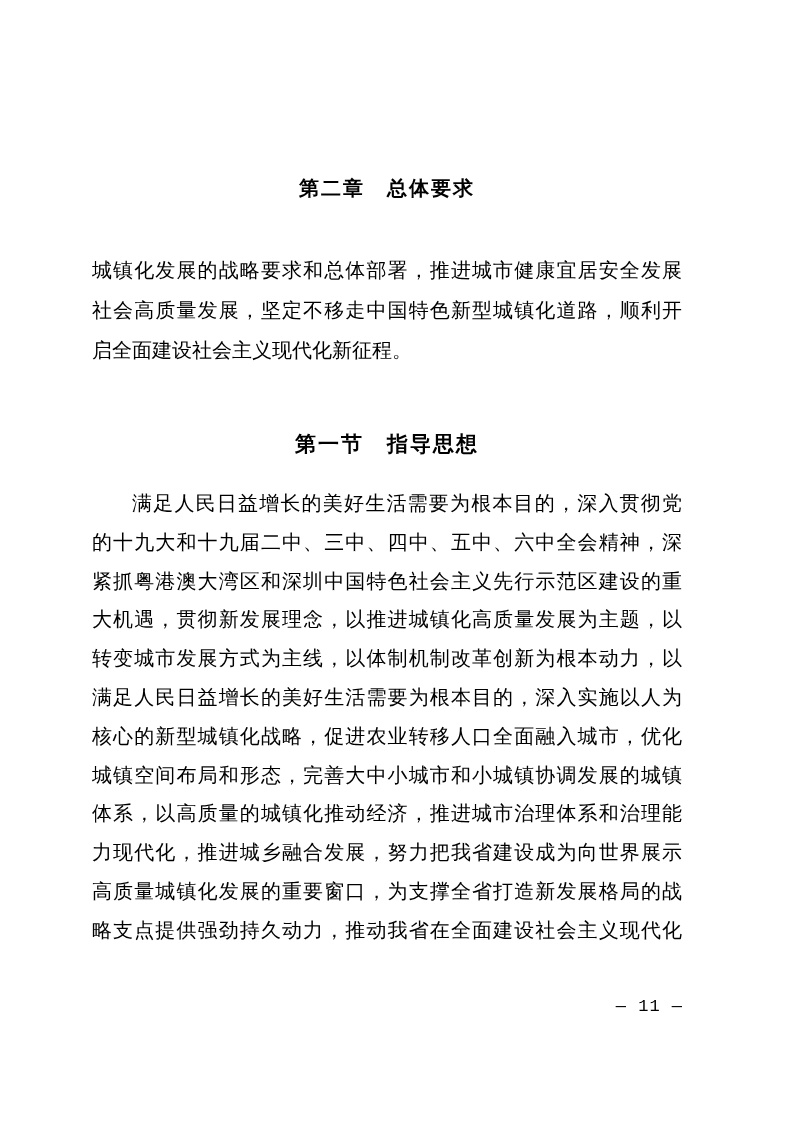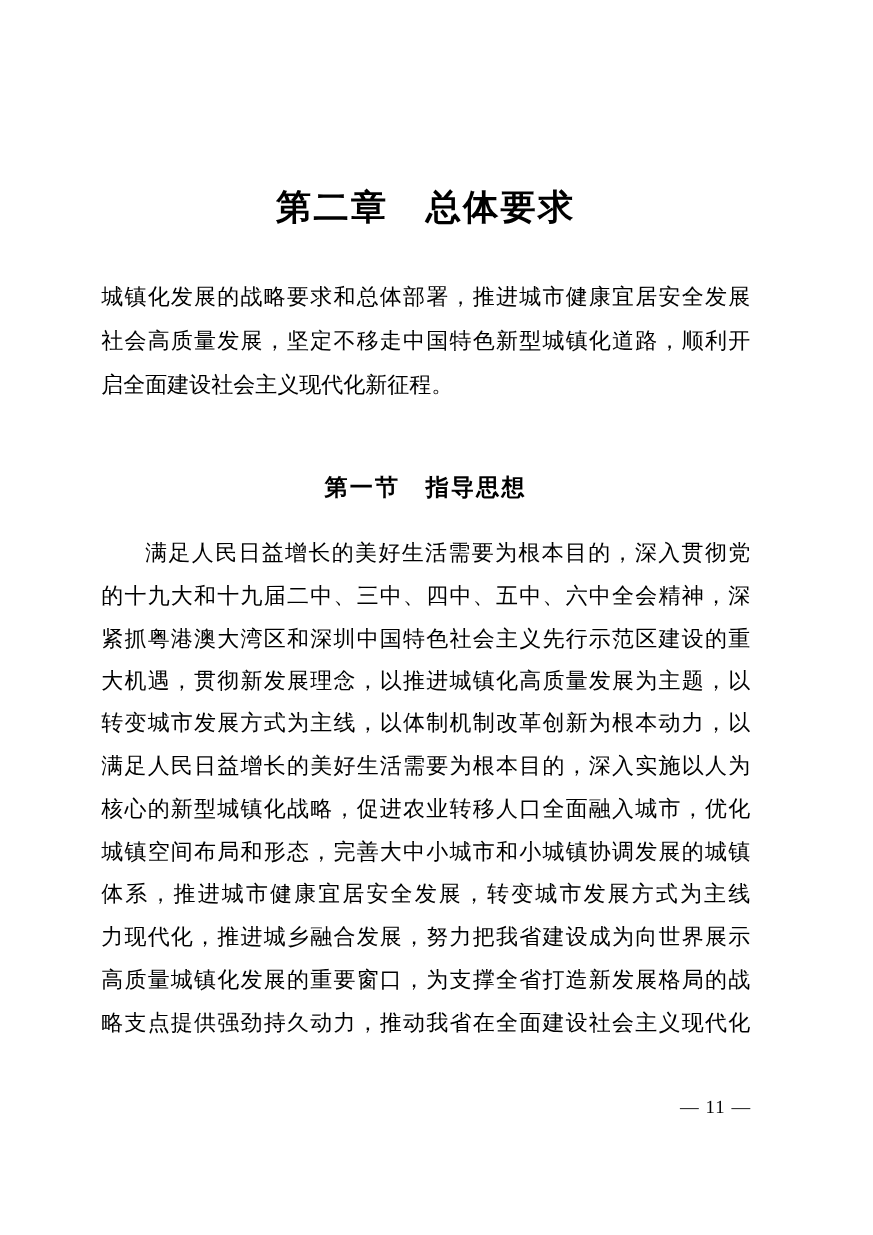--- a/index.html
+++ b/index.html
@@ -15,21 +15,21 @@
     background: #ffffff;
     overflow: hidden;
   }
   .chapter-title {
     position: absolute;
     left: 92px;
     width: 590px;
     top: 169px;
     font-family: "Liberation Sans", "DejaVu Sans", sans-serif;
     font-weight: bold;
-    font-size: 32px;
+    font-size: 20px;
     line-height: 38px;
     text-align: center;
     letter-spacing: 2px;
     white-space: nowrap;
   }
   .section-title {
     position: absolute;
     left: 92px;
     width: 590px;
     top: 429px;
@@ -60,20 +60,21 @@
     text-align-last: left;
   }
   .page-number {
     position: absolute;
     top: 997px;
     left: 92px;
     width: 591px;
     text-align: right;
     font-size: 17px;
     letter-spacing: 1px;
+    font-family: Liberation Mono, monospace;
   }
 </style>
 </head>
 <body>
 
 <div class="page">
 
   <h1 class="chapter-title">第二章　总体要求</h1>
 
   <div class="para para-1 endalign-left">
@@ -86,21 +87,21 @@
 
   <div class="para para-2">
       <div class="line first">满足人民日益增长的美好生活需要为根本目的，深入贯彻党</div>
       <div class="line">的十九大和十九届二中、三中、四中、五中、六中全会精神，深</div>
       <div class="line">紧抓粤港澳大湾区和深圳中国特色社会主义先行示范区建设的重</div>
       <div class="line">大机遇，贯彻新发展理念，以推进城镇化高质量发展为主题，以</div>
       <div class="line">转变城市发展方式为主线，以体制机制改革创新为根本动力，以</div>
       <div class="line">满足人民日益增长的美好生活需要为根本目的，深入实施以人为</div>
       <div class="line">核心的新型城镇化战略，促进农业转移人口全面融入城市，优化</div>
       <div class="line">城镇空间布局和形态，完善大中小城市和小城镇协调发展的城镇</div>
-      <div class="line">体系，推进城市健康宜居安全发展，转变城市发展方式为主线</div>
+      <div class="line">体系，以高质量的城镇化推动经济，推进城市治理体系和治理能</div>
       <div class="line">力现代化，推进城乡融合发展，努力把我省建设成为向世界展示</div>
       <div class="line">高质量城镇化发展的重要窗口，为支撑全省打造新发展格局的战</div>
       <div class="line last">略支点提供强劲持久动力，推动我省在全面建设社会主义现代化</div>
     </div>
 
   <div class="page-number">— 11 —</div>
 
 </div>
 
 </body></html>

